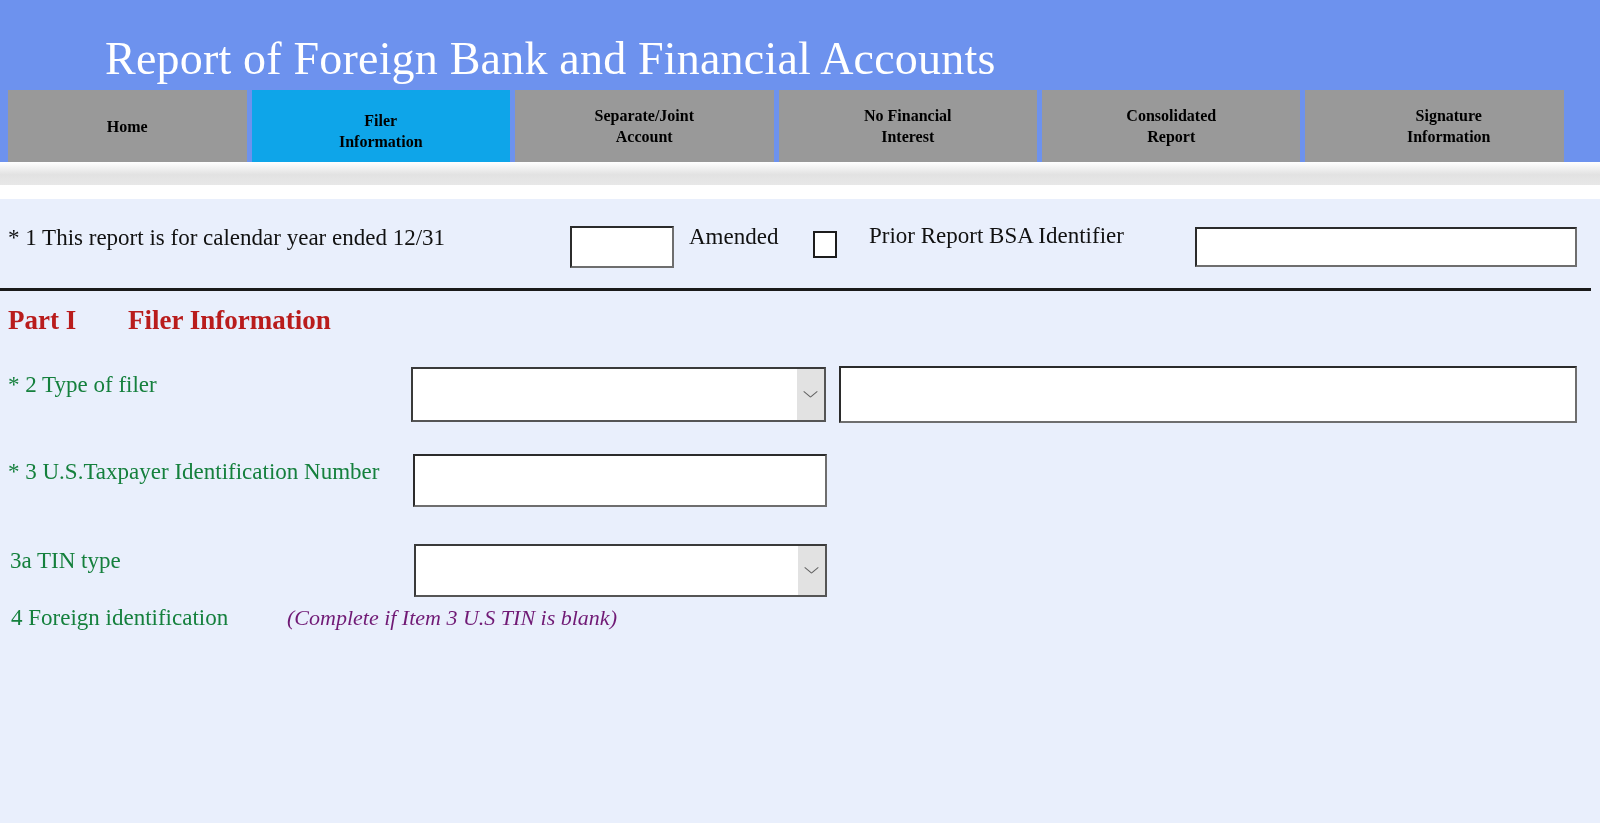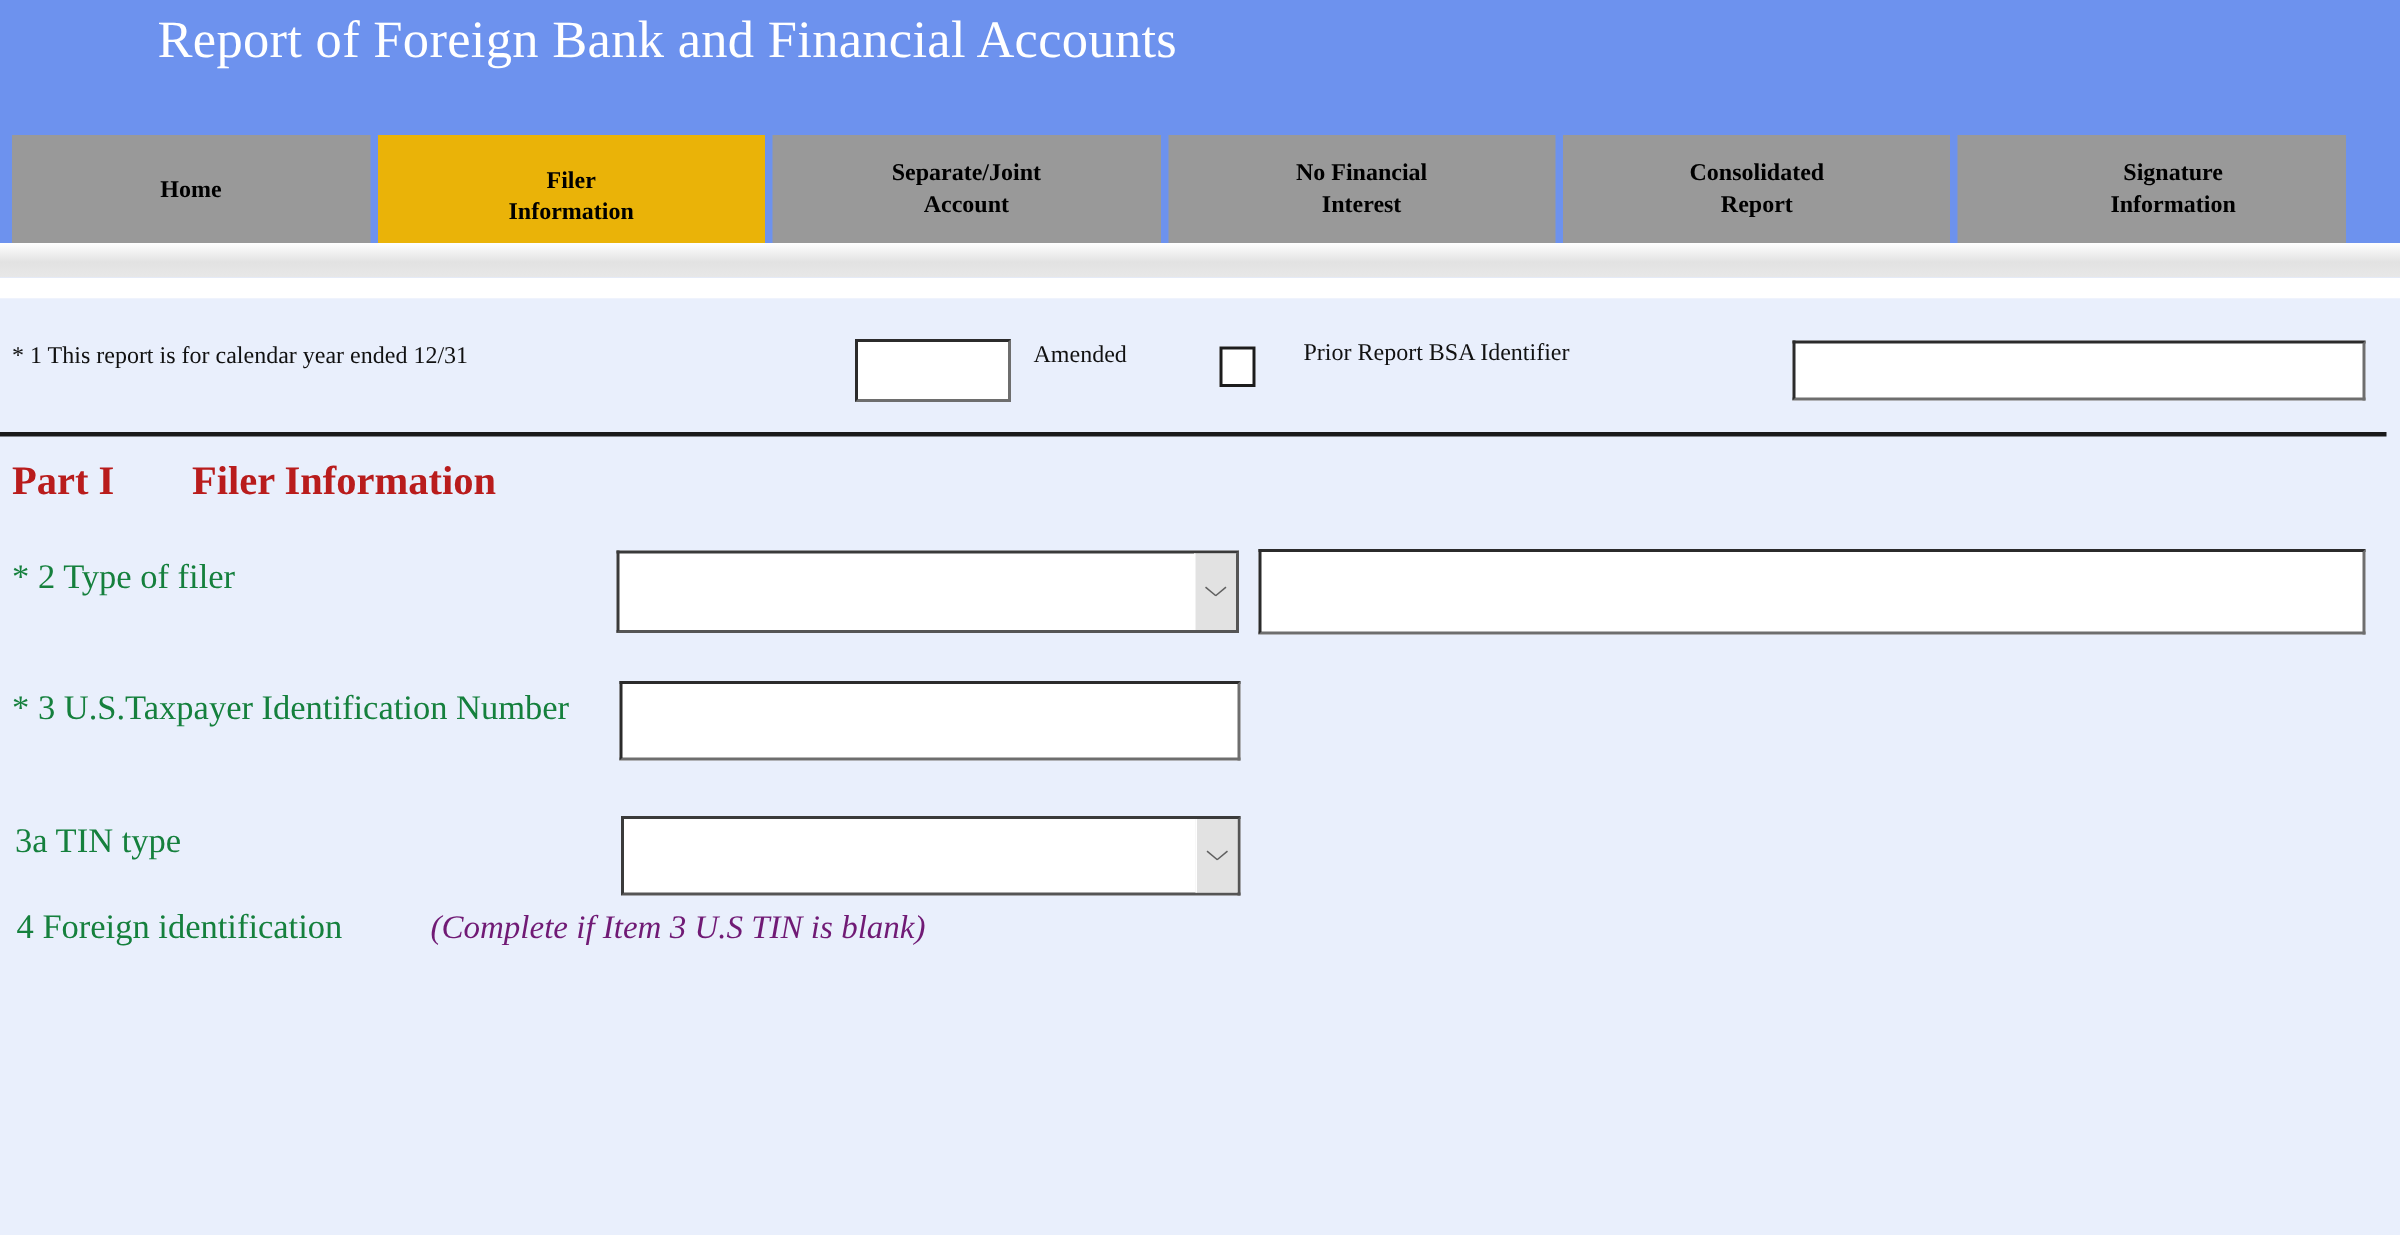--- a/index.html
+++ b/index.html
@@ -26,23 +26,23 @@
   .header-band {
     position: absolute;
     left: 0; top: 0;
     width: 1600px;
     height: 185px;
     background: #6d92ee;
   }
   .header-title {
     position: absolute;
     left: 105px;
-    top: 5px;
-    font-family: "Liberation Serif", "DejaVu Serif", serif;
-    font-size: 35px;
+    top: 37px;
+    font-family: "Liberation Serif", "DejaVu Serif", serif;
+    font-size: 46px;
     line-height: 44px;
     color: #ffffff;
     letter-spacing: 0.2px;
     white-space: nowrap;
   }
 
   
   .tabstrip {
     position: absolute;
     left: 8px;
@@ -66,21 +66,21 @@
     font-size: 16px;
     line-height: 21px;
     color: #000000;
     box-sizing: border-box;
     cursor: pointer;
     user-select: none;
   }
   .tab:last-child { margin-right: 0; }
   .tab .tab-label { display: block; padding: 0 6px; }
   .tab.active {
-    background: #eab308;
+    background: #0ea5e9;
     height: 82px;
   }
 
   .tab-w0 { width: 239px; }
   .tab-w1 { width: 259px; }
   .tab-w2 { width: 259px; }
   .tab-w3 { width: 259px; }
   .tab-w4 { width: 259px; }
   .tab-w5 { width: 259px; padding-left: 28px; }
 
@@ -114,21 +114,21 @@
 
   .row1 {
     position: absolute;
     left: 0; top: 0;
     width: 1600px;
     height: 89px;
   }
   .lbl {
     position: absolute;
     font-family: "Liberation Serif", "DejaVu Serif", serif;
-    font-size: 16px;
+    font-size: 23px;
     line-height: 26px;
     color: #111111;
     white-space: nowrap;
   }
   .lbl-1  { left: 8px;   top: 26px; }
   .lbl-amended { left: 689px; top: 25px; }
   .lbl-prior   { left: 869px; top: 24px; }
 
   .box {
     position: absolute;

